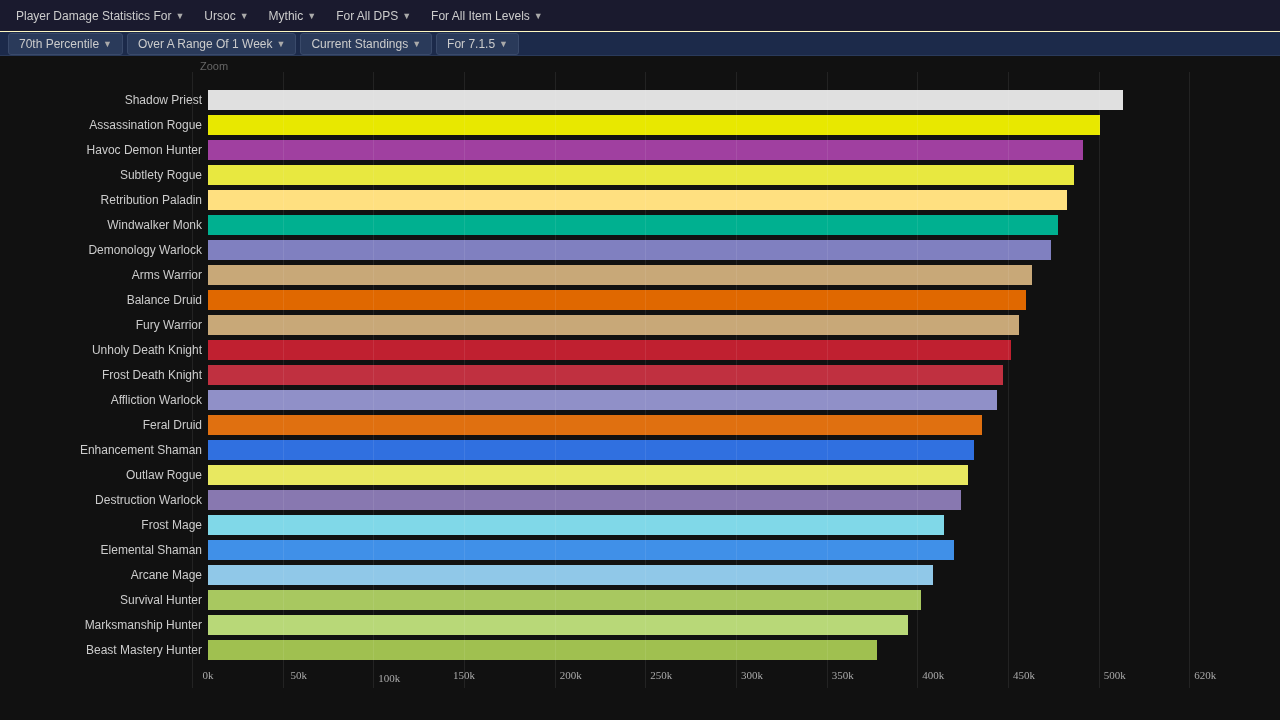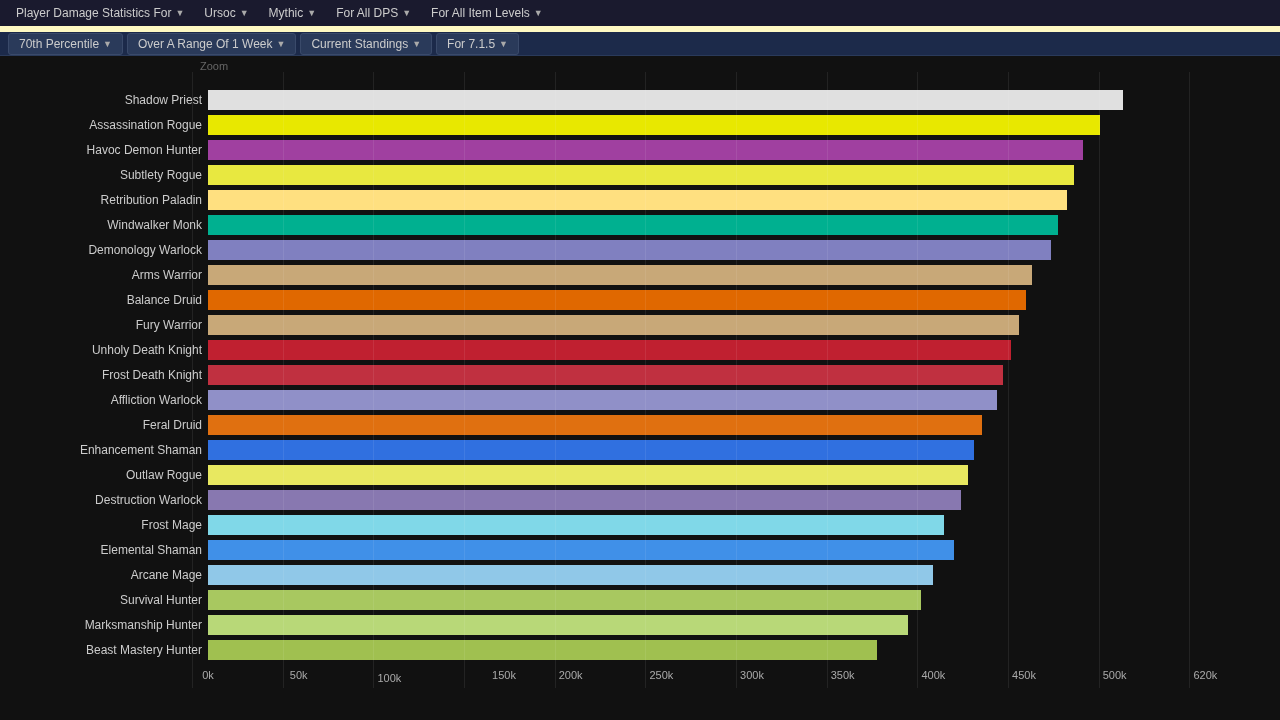--- a/index.html
+++ b/index.html
@@ -14,21 +14,21 @@
     }
 
     
     #top-nav {
       background: #1a1a2e;
       display: flex;
       align-items: center;
       height: 32px;
       padding: 0 8px;
       gap: 4px;
-      border-bottom: 6px solid #fef9c3;
+      border-bottom: 1px solid #fef9c3;
     }
     .nav-item {
       color: #ccc;
       font-size: 12px;
       padding: 4px 8px;
       cursor: pointer;
       display: flex;
       align-items: center;
       gap: 4px;
     }
@@ -128,20 +128,21 @@
       background: rgba(255,255,255,0.08);
     }
 
     
     #x-axis {
       display: flex;
       padding-left: 192px;
       height: 24px;
       align-items: center;
       position: relative;
+      font-family: Liberation Serif, serif;
     }
 
     .x-label {
       position: absolute;
       color: #aaa;
       font-size: 11px;
       transform: translateX(-50%);
     }
   </style>
 </head>
@@ -346,21 +347,21 @@
       <div class="grid-line" style="left: 725.333px;"></div>
       <div class="grid-line" style="left: 816px;"></div>
       <div class="grid-line" style="left: 906.667px;"></div>
       <div class="grid-line" style="left: 997.333px;"></div>
     </div>
 
   <div id="x-axis">
       <span class="x-label" style="left: 192px;">0k</span>
       <span class="x-label" style="left: 282.667px;">50k</span>
       <span class="x-label" style="left: 373.333px; margin-top: 6px;">100k</span>
-      <span class="x-label" style="left: 488px;">150k</span>
+      <span class="x-label" style="left: 448px;">150k</span>
       <span class="x-label" style="left: 554.667px;">200k</span>
       <span class="x-label" style="left: 645.333px;">250k</span>
       <span class="x-label" style="left: 736px;">300k</span>
       <span class="x-label" style="left: 826.667px;">350k</span>
       <span class="x-label" style="left: 917.333px;">400k</span>
       <span class="x-label" style="left: 1008px;">450k</span>
       <span class="x-label" style="left: 1098.67px;">500k</span>
       <span class="x-label" style="left: 1189.33px;">620k</span>
       <span class="x-label" style="left: 1280px;">600k</span>
     </div>

